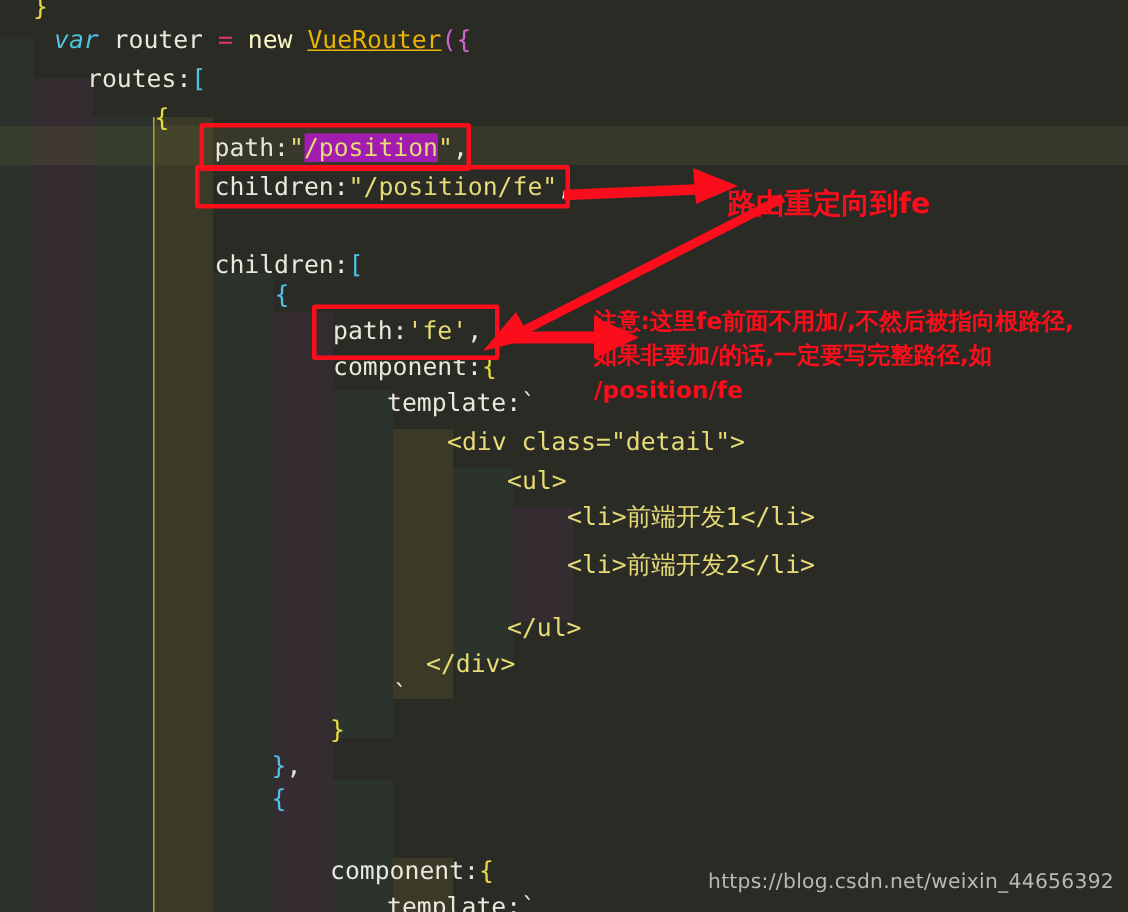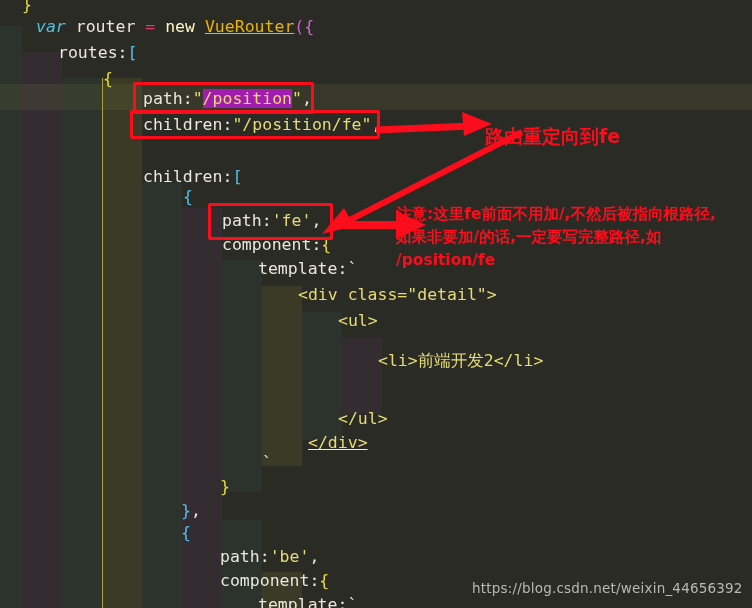--- a/index.html
+++ b/index.html
@@ -140,37 +140,37 @@
     <div class="ln" style="top:208px; left:222px;"><span class="t-plain">path:</span><span class="t-str">'fe'</span><span class="t-plain">,</span></div>
 
     <div class="ln" style="top:232px; left:222px;"><span class="t-plain">component:</span><span class="t-brace-y">{</span></div>
 
     <div class="ln" style="top:256px; left:258px;"><span class="t-plain">template:</span><span class="t-tick">`</span></div>
 
     <div class="ln" style="top:282px; left:298px;"><span class="t-tag">&lt;div class="detail"&gt;</span></div>
 
     <div class="ln" style="top:308px; left:338px;"><span class="t-tag">&lt;ul&gt;</span></div>
 
-
-    <div class="ln" style="top:348px; left:378px;text-align:right;"><span class="t-tag">&lt;li&gt;前端开发2&lt;/li&gt;</span></div>
+    <div class="ln" style="top:332px; left:378px;"><span class="t-tag">&lt;li&gt;前端开发1&lt;/li&gt;</span></div>
+
+    <div class="ln" style="top:364px; left:378px;text-align:right;"><span class="t-tag">&lt;li&gt;前端开发2&lt;/li&gt;</span></div>
 
 
     <div class="ln" style="top:406px; left:338px;"><span class="t-tag">&lt;/ul&gt;</span></div>
 
-    <div class="ln" style="top:430px; left:308px;text-decoration:underline;"><span class="t-tag">&lt;/div&gt;</span></div>
+    <div class="ln" style="top:430px; left:284px;"><span class="t-tag">&lt;/div&gt;</span></div>
 
     <div class="ln" style="top:450px; left:262px;"><span class="t-tick">`</span></div>
 
     <div class="ln" style="top:474px; left:220px;"><span class="t-brace-y">}</span></div>
 
     <div class="ln" style="top:498px; left:181px;"><span class="t-brack">}</span><span class="t-plain">,</span></div>
 
     <div class="ln" style="top:520px; left:181px;"><span class="t-brack">{</span></div>
 
-    <div class="ln" style="top:544px; left:220px;"><span class="t-plain">path:</span><span class="t-str">'be'</span><span class="t-plain">,</span></div>
 
     <div class="ln" style="top:568px; left:220px;"><span class="t-plain">component:</span><span class="t-brace-y">{</span></div>
 
     <div class="ln" style="top:592px; left:258px;"><span class="t-plain">template:</span><span class="t-tick">`</span></div>
   </div>
 
   <div class="ov redbox" style="left:133px; top:82px; width:181px; height:32px;"></div>
 
   <div class="ov redbox" style="left:130px; top:110px; width:250px; height:29px;"></div>
 

